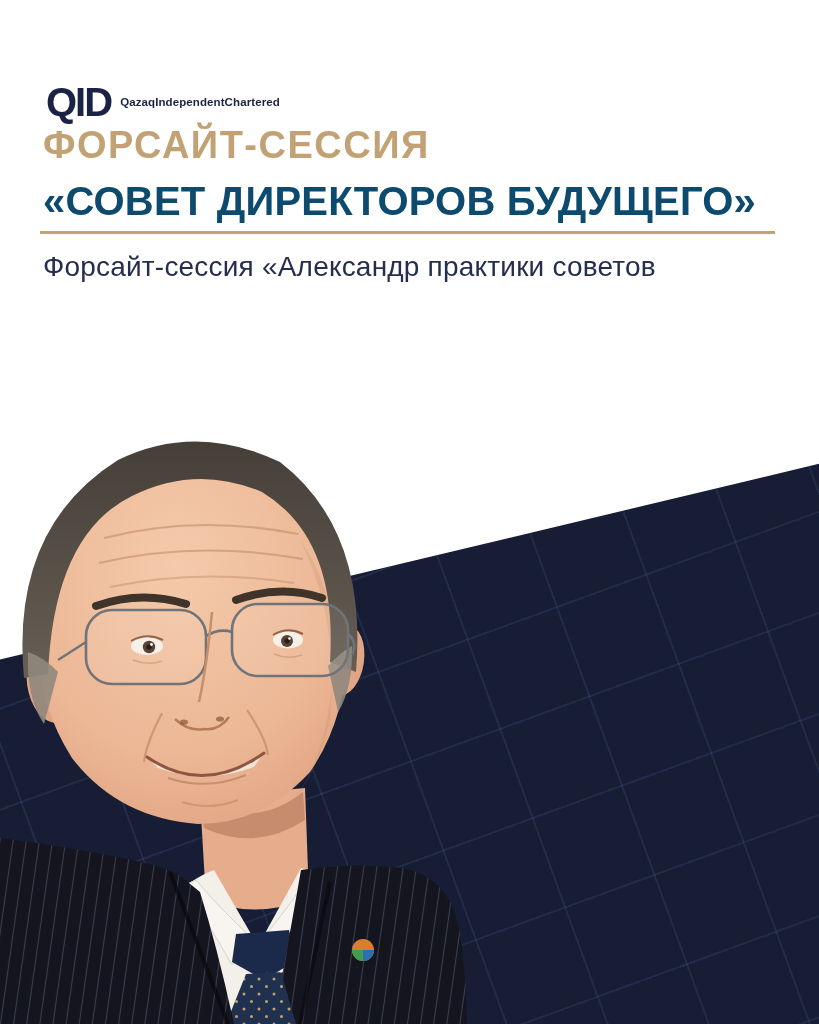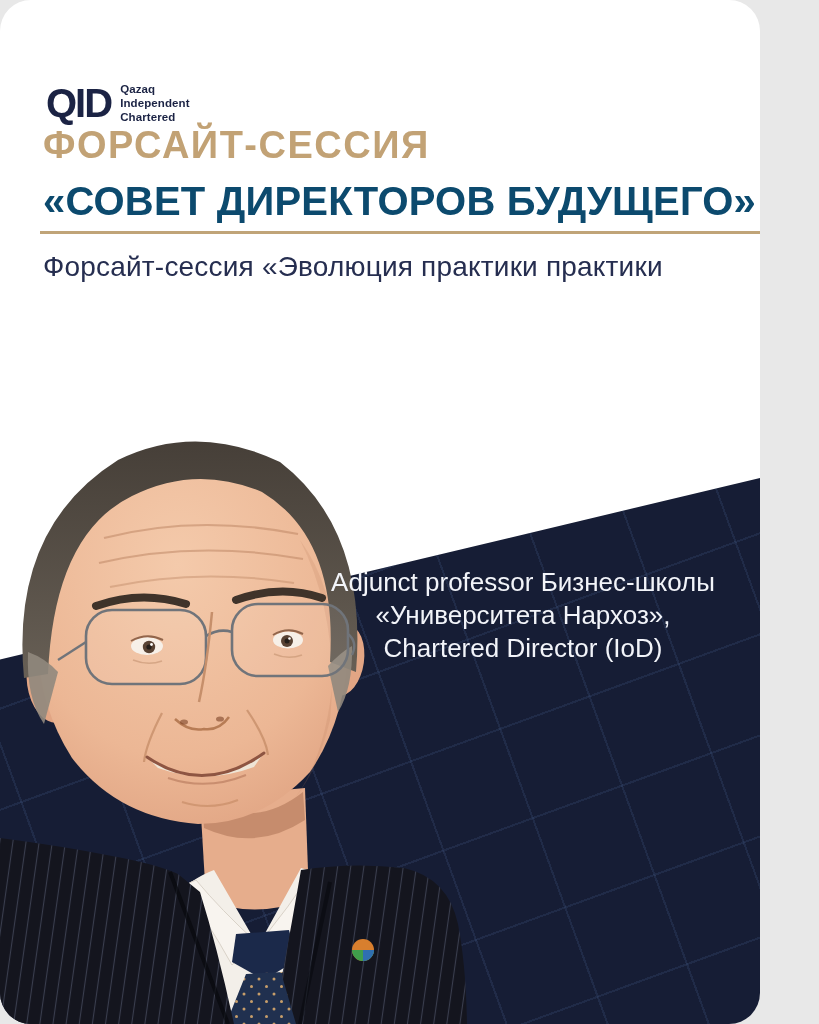--- a/index.html
+++ b/index.html
@@ -1,30 +1,29 @@
 <!DOCTYPE html>
 <html><head>
 <meta charset="utf-8">
 <style>
   html,body{margin:0;padding:0;background:#e8e8e8;}
   .poster{
     position:relative;
-    width:760px;height:1024px;
+    width:819px;height:1024px;
     background:#ffffff;
     overflow:hidden;
     font-family:"Liberation Sans", sans-serif;
-    border-radius:31px;
   }
   
   .logo{position:absolute;left:46px;top:82px;display:flex;align-items:center;z-index:5;}
   .logo-mark{
     font-size:40px;font-weight:700;letter-spacing:-2px;
     color:#1b2344;line-height:1;
   }
-  .logo-text{margin-left:9px;display:flex;flex-direction:column;}
+  .logo-text{margin-left:9px;display:flex;flex-direction:row;}
   .logo-text span{
     font-size:11.5px;font-weight:700;color:#1b2344;line-height:14px;letter-spacing:.1px;
   }
   
   .kicker{
     position:absolute;left:43px;top:124px;z-index:5;
     font-size:38px;font-weight:700;letter-spacing:1.5px;
     color:#c2a275;white-space:nowrap;
   }
   .title{
@@ -83,31 +82,26 @@
       <span>Qazaq</span>
       <span>Independent</span>
       <span>Chartered</span>
     </span>
   </div>
 
   <div class="kicker">ФОРСАЙТ-СЕССИЯ</div>
   <div class="title">«СОВЕТ ДИРЕКТОРОВ БУДУЩЕГО»</div>
   <div class="gold-rule"></div>
   <div class="subtitle">
-    <span>Форсайт-сессия «Эволюция практики практики</span>
+    <span>Форсайт-сессия «Александр практики советов</span>
   </div>
 
   <div class="navy-panel"></div>
 
   <div class="speaker">
-    <div class="speaker-role">
-      <span>Adjunct professor Бизнес-школы</span>
-      <span>«Университета Нархоз»,</span>
-      <span>Chartered Director (IoD)</span>
-    </div>
   </div>
 
   <svg class="portrait" viewBox="0 0 520 604" xmlns="http://www.w3.org/2000/svg" aria-hidden="true">
     <defs>
       <linearGradient id="hairG" x1="0" y1="0" x2="0" y2="1">
         <stop offset="0" stop-color="#463f38"></stop>
           <stop offset="1" stop-color="#675f55"></stop>
       </linearGradient>
       <radialGradient id="skinG" cx="45%" cy="30%" r="80%">
         <stop offset="0" stop-color="#f4caab"></stop>

